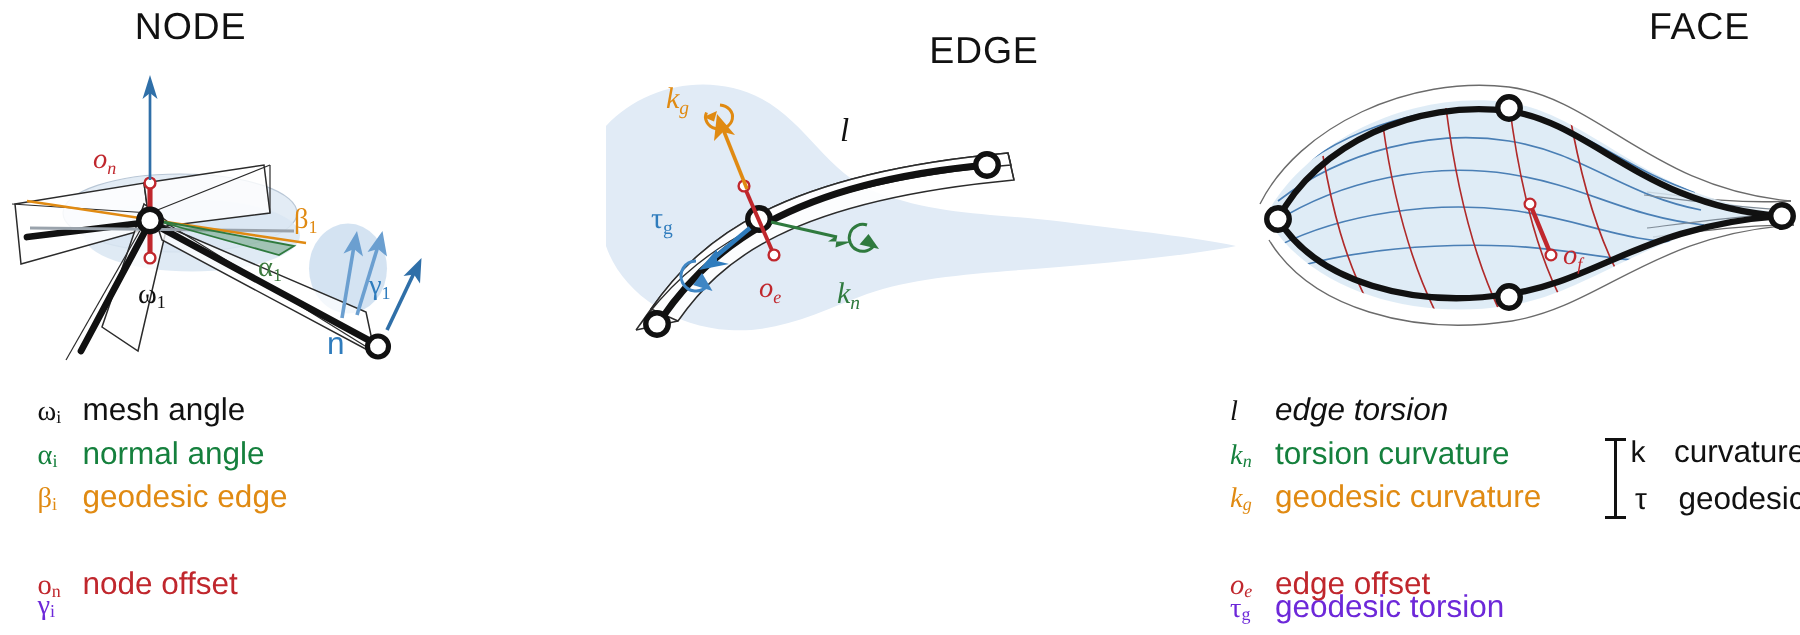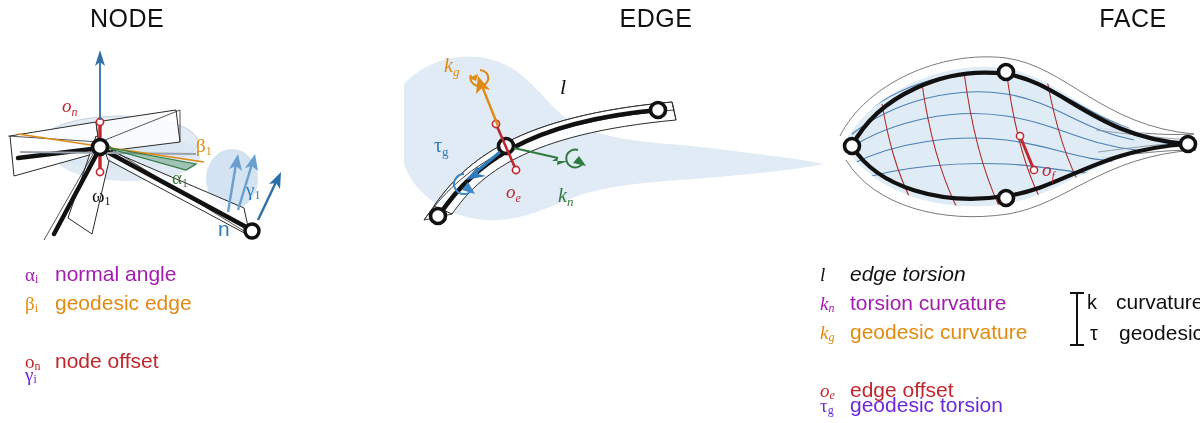--- a/index.html
+++ b/index.html
@@ -10,41 +10,41 @@
   #panel-node{left:0;width:400px;}
   #panel-edge{left:400px;width:430px;}
   #panel-face{left:830px;width:370px;}
 
   .panel-title{
     position:absolute;top:4px;width:100%;text-align:center;
     font-size:25px;letter-spacing:.5px;font-weight:400;color:#111;
     font-family:"Liberation Sans",sans-serif;
   }
   #panel-node .panel-title{left:-73px;}
-  #panel-edge .panel-title{left:41px;}
+  #panel-edge .panel-title{left:41px;margin-top:16px;}
   #panel-face .panel-title{left:118px;}
 
   .figure{position:absolute;left:0;top:24px;width:100%;height:238px;}
   .figure svg{display:block;}
 
   
   .legend{position:absolute;font-family:"Liberation Sans",sans-serif;}
   #legend-node{left:25px;top:262px;}
   #legend-edge{left:420px;top:262px;}
 
   .lrow{display:flex;align-items:baseline;height:29px;}
   .sym{
     display:inline-block;min-width:30px;text-align:left;
     font-size:19px;font-family:"Liberation Serif",serif;
   }
   .sym .sub{font-size:12px;vertical-align:baseline;position:relative;top:2px;}
   .desc{font-size:21px;white-space:nowrap;}
 
   .c-black{color:#111;}
-  .c-green{color:#a21caf;}
+  .c-green{color:#15803d;}
   .c-orange{color:#e08a12;}
   .c-blue{color:#6d28d9;margin-top:44px;}
   .c-red{color:#c0272d;}
 
   .it{font-style:italic;}
 
   
   #edge-group{position:absolute;left:250px;top:28px;display:flex;}
   #edge-bracket{position:relative;width:14px;height:58px;margin-right:3px;}
   #edge-bracket .vbar{position:absolute;left:6px;top:2px;width:2px;height:54px;background:#111;}
@@ -115,20 +115,24 @@
         <text x="62" y="88" font-family="Liberation Serif, serif" font-size="19" font-style="italic" fill="#c0272d">o<tspan font-size="12" dy="4">n</tspan></text>
         <text x="92" y="178" font-family="Liberation Serif, serif" font-size="19" fill="#111">ω<tspan font-size="12" dy="3">1</tspan></text>
         <text x="172" y="160" font-family="Liberation Serif, serif" font-size="19" fill="#3c7a3e">α<tspan font-size="12" dy="3">1</tspan></text>
         <text x="196" y="128" font-family="Liberation Serif, serif" font-size="19" fill="#e08a12">β<tspan font-size="12" dy="3">1</tspan></text>
         <text x="246" y="172" font-family="Liberation Serif, serif" font-size="19" fill="#2f7cbd">γ<tspan font-size="12" dy="3">1</tspan></text>
         <text x="218" y="212" font-family="Liberation Sans, sans-serif" font-size="21" fill="#2f7cbd">n</text>
       </svg>
     </div>
 
     <div class="legend" id="legend-node">
+      <div class="lrow">
+        <span class="sym c-black">ω<span class="sub">i</span></span>
+        <span class="desc c-black">mesh angle</span>
+      </div>
       <div class="lrow">
         <span class="sym c-green">α<span class="sub">i</span></span>
         <span class="desc c-green">normal angle</span>
       </div>
       <div class="lrow">
         <span class="sym c-orange">β<span class="sub">i</span></span>
         <span class="desc c-orange">geodesic edge</span>
       </div>
       <div class="lrow">
         <span class="sym c-blue">γ<span class="sub">i</span></span>

